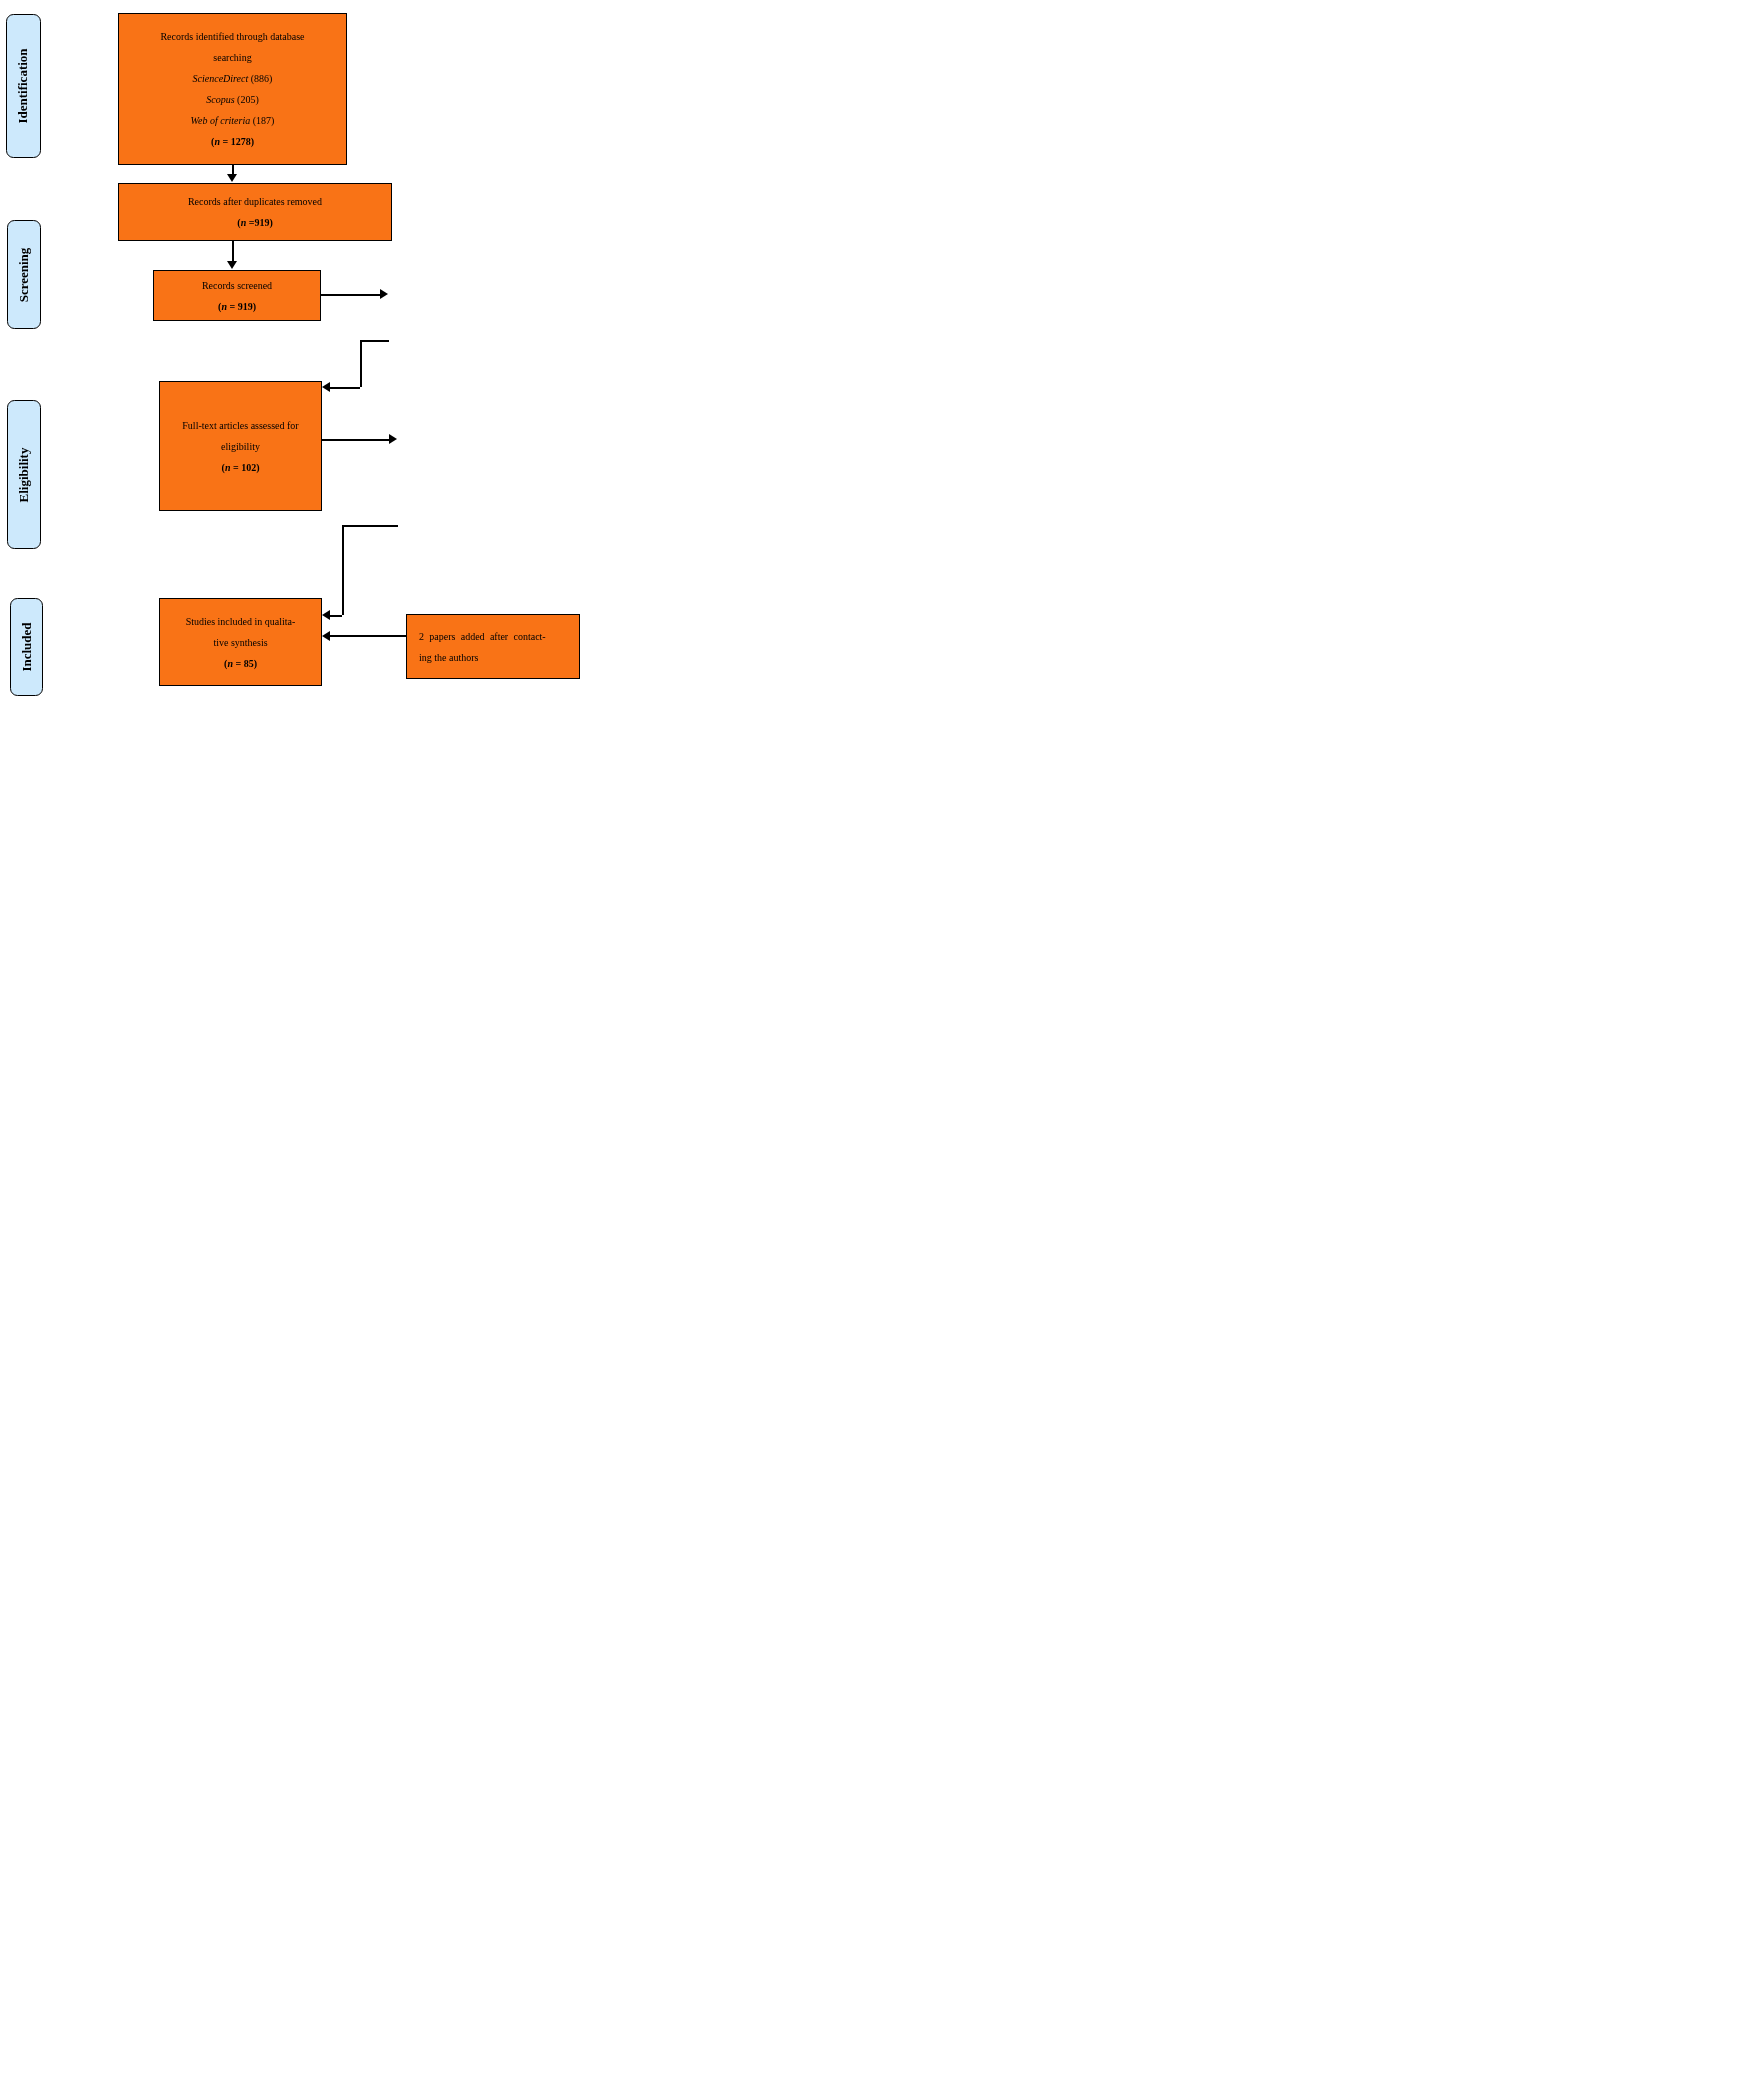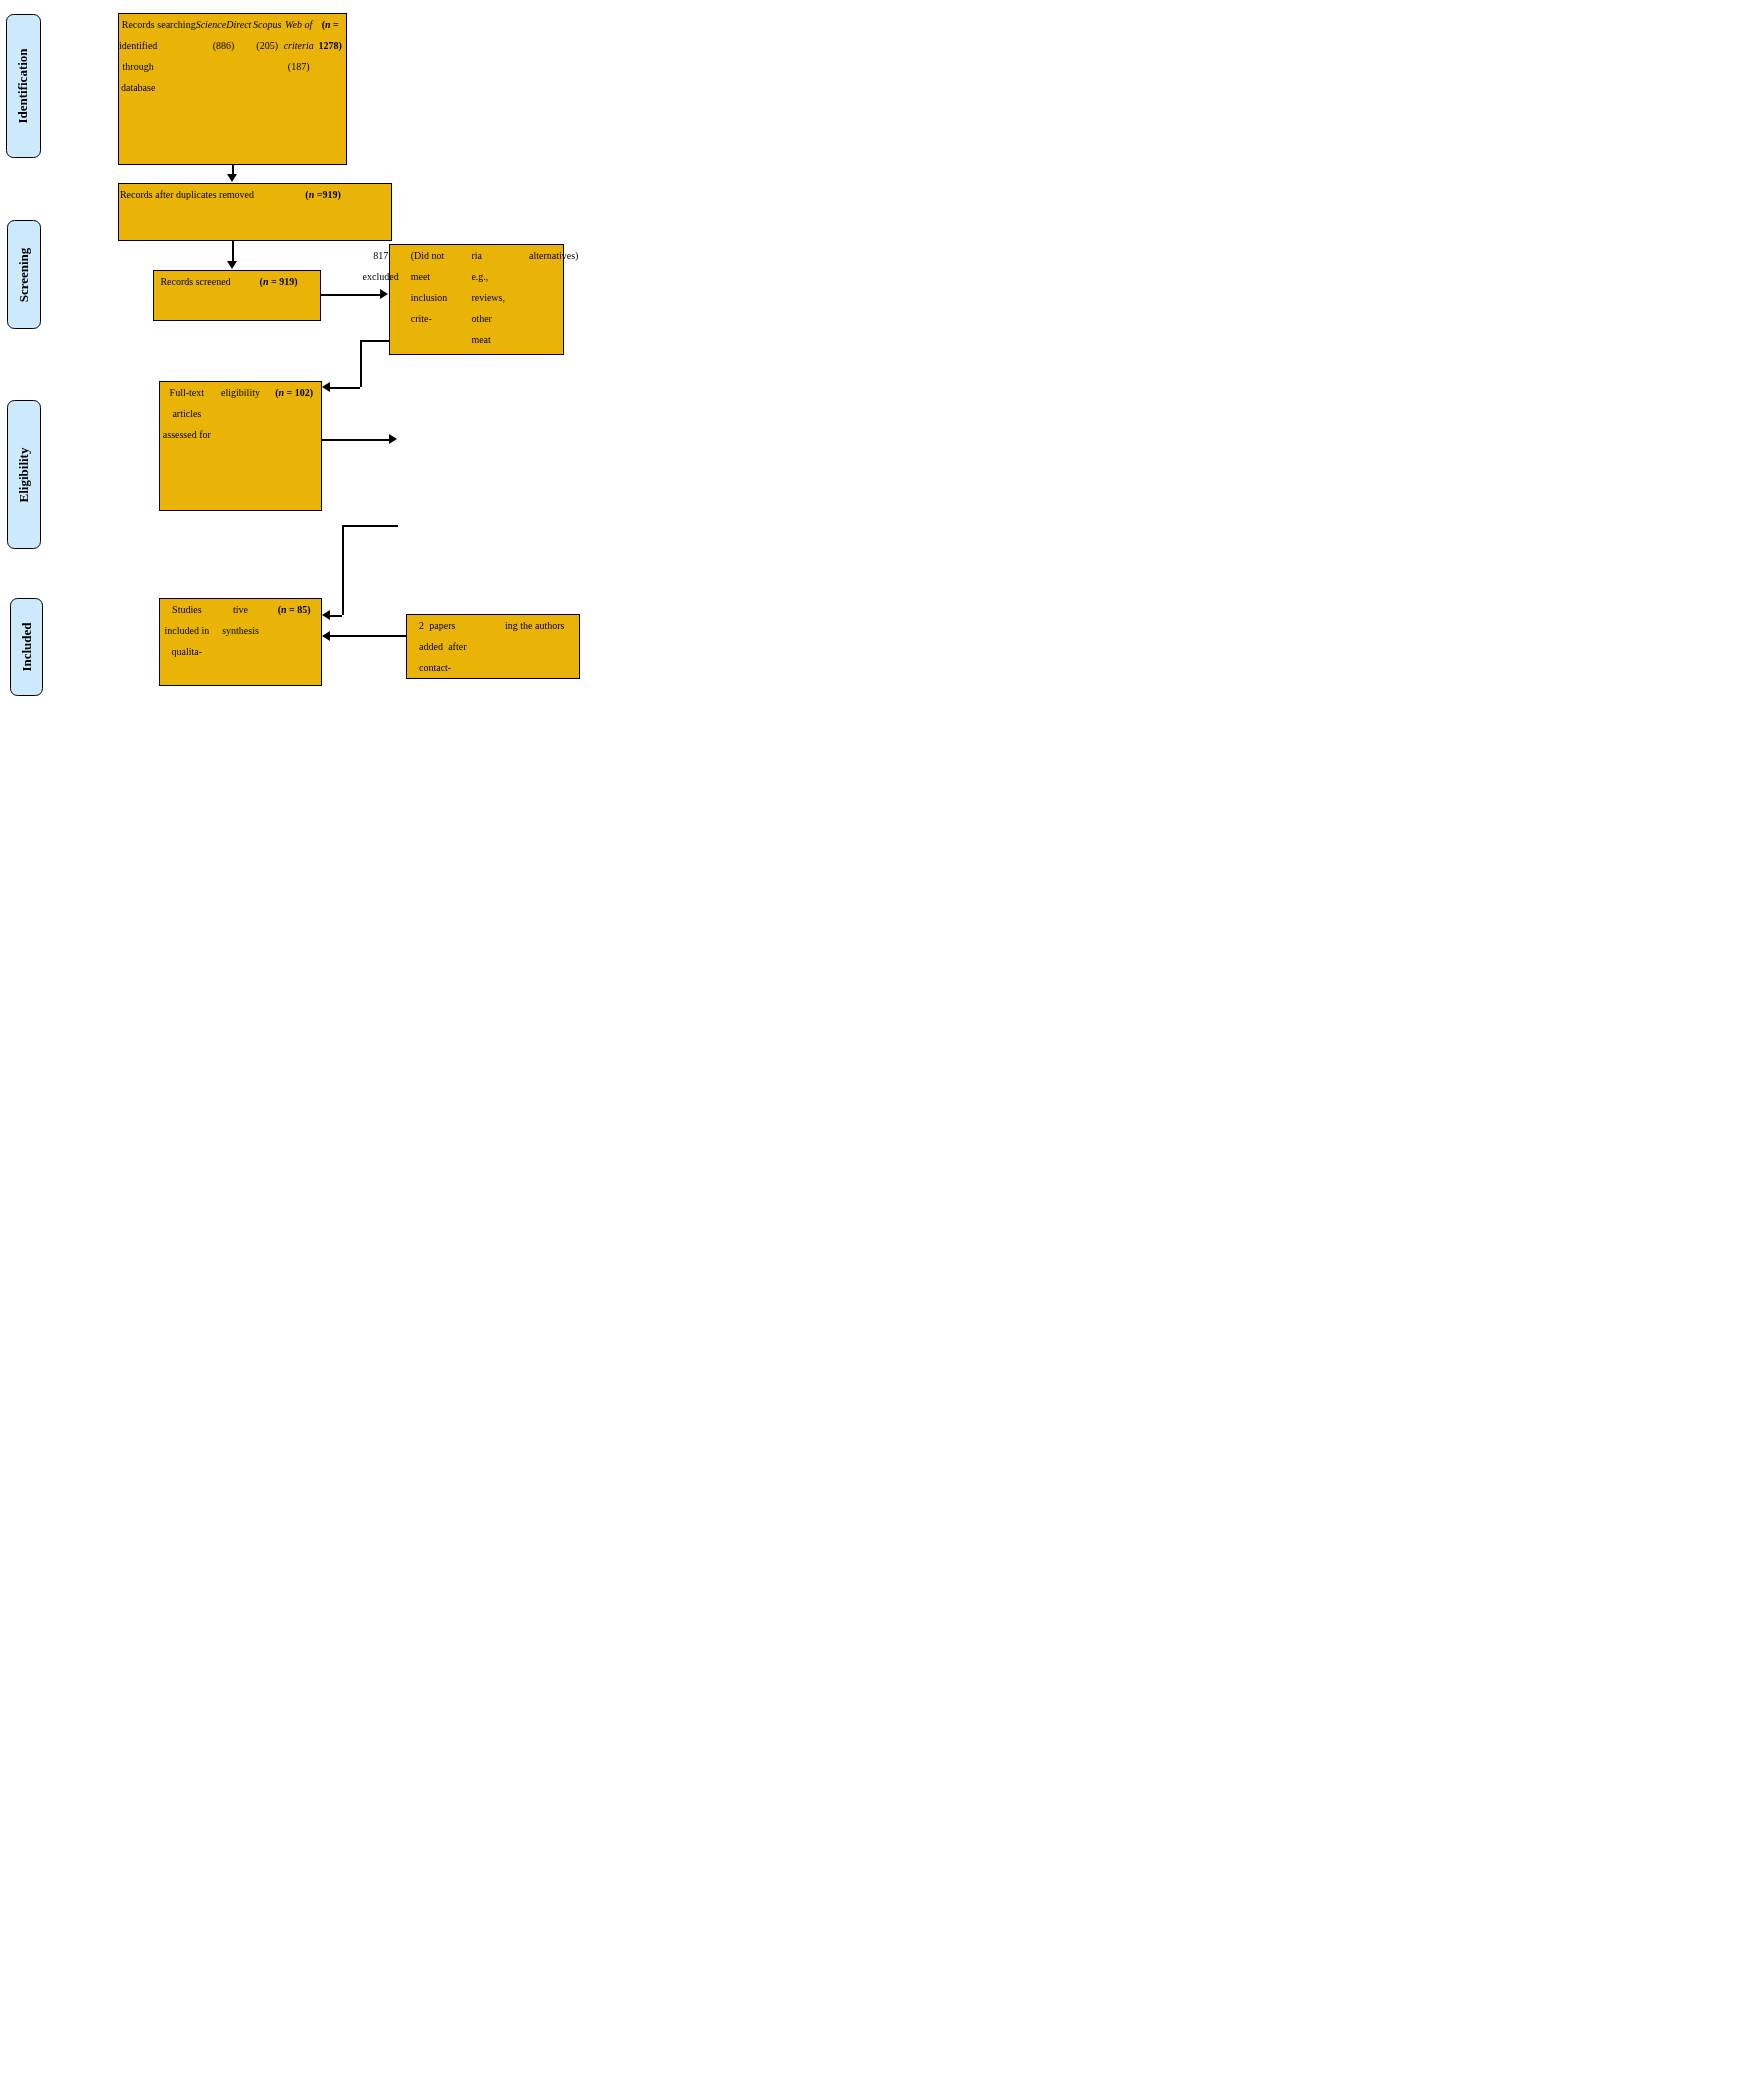--- a/index.html
+++ b/index.html
@@ -5,22 +5,22 @@
   html,body{margin:0;padding:0;background:#ffffff;}
   .page{position:relative;width:586px;height:701px;background:#ffffff;
         font-family:"Liberation Serif","DejaVu Serif",serif;color:#000;}
 
   
   .stage{position:absolute;background:#CDE9FC;border:1.8px solid #000;border-radius:7.4px;
          display:flex;align-items:center;justify-content:center;}
   .stage span{transform:rotate(-90deg);font-weight:bold;font-size:13px;white-space:nowrap;}
 
   
-  .fbox{position:absolute;background:#eab308;border:1.8px solid #000;box-sizing:border-box;
-        display:flex;flex-direction:row;justify-content:center;
+  .fbox{position:absolute;background:#f97316;border:1.8px solid #000;box-sizing:border-box;
+        display:flex;flex-direction:column;justify-content:center;
         font-size:10px;line-height:21px;text-align:center;}
   .fbox .row{width:100%;}
   .it{font-style:italic;}
   .b{font-weight:bold;}
   .left{text-align:left;}
   .spread{word-spacing:0.40em;}
   .spread-sm{word-spacing:0.28em;}
   .pad-side{padding:0 12px;}
 
   
@@ -76,26 +76,20 @@
   <div class="head-down" style="left:227px;top:261px;"></div>
 
   <div class="fbox" style="left:153px;top:270px;width:168px;height:51px;">
     <div class="row">Records screened</div>
     <div class="row b"><span>(</span><span class="it">n</span><span> = 919)</span></div>
   </div>
 
   <div class="hline" style="left:321px;top:294px;width:59px;"></div>
   <div class="head-right" style="left:380px;top:289px;"></div>
 
-  <div class="fbox" style="left:389px;top:244px;width:175px;height:111px;">
-    <div class="row">817 excluded</div>
-    <div class="row left pad-side">(Did not meet inclusion crite-</div>
-    <div class="row left pad-side spread">ria e.g., reviews, other meat</div>
-    <div class="row left pad-side">alternatives)</div>
-  </div>
 
   <div class="hline" style="left:361px;top:340px;width:28px;"></div>
   <div class="vline" style="left:360px;top:340px;height:47px;"></div>
   <div class="hline" style="left:330px;top:387px;width:30px;"></div>
   <div class="head-left" style="left:322px;top:382px;"></div>
 
   <div class="fbox" style="left:159px;top:381px;width:163px;height:130px;">
     <div class="row">Full-text articles assessed for</div>
     <div class="row">eligibility</div>
     <div class="row b"><span>(</span><span class="it">n</span><span> = 102)</span></div>

